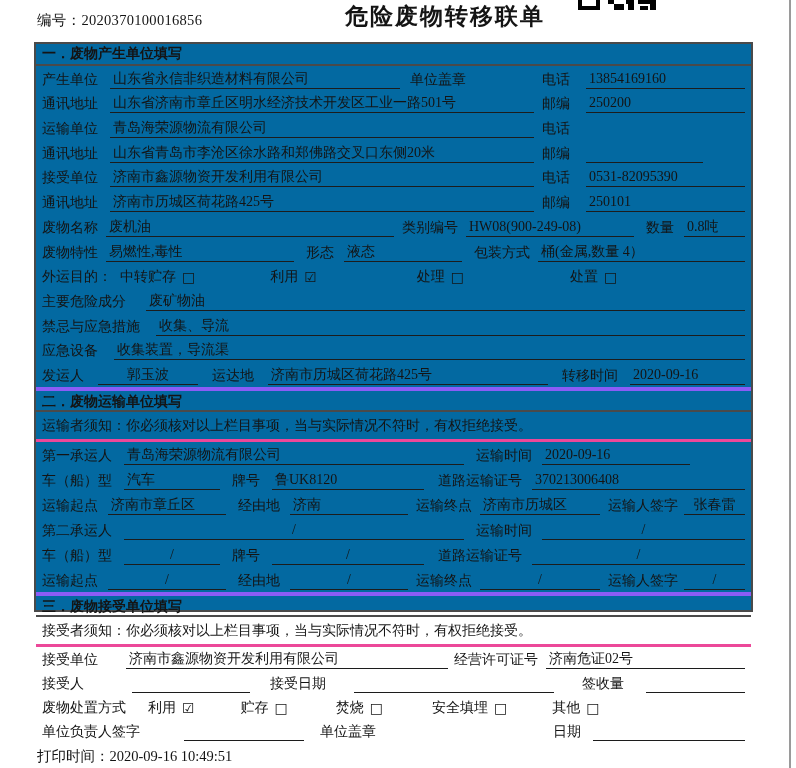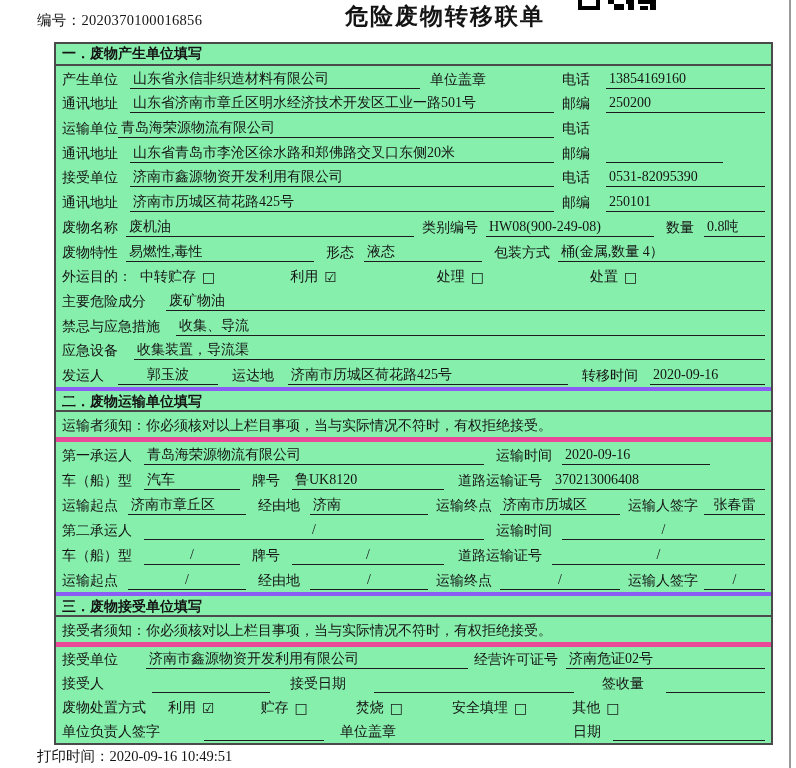--- a/index.html
+++ b/index.html
@@ -4,25 +4,25 @@
 <style>
   *{box-sizing:border-box;margin:0;padding:0}
   body{margin:0;background:#fff}
   .page{position:relative;width:796px;height:768px;background:#fff;overflow:hidden;
         font-family:"Liberation Serif","DejaVu Serif",serif;font-size:14px;color:#141414}
   .scan-edge{position:absolute;left:789px;top:0;width:2px;height:768px;background:#9a9a9a}
   .doc-number{position:absolute;left:37px;top:11px;font-size:14.5px;letter-spacing:.3px}
   .doc-title{position:absolute;left:89px;top:1px;width:712px;text-align:center;font-size:23px;
              font-weight:bold;letter-spacing:2px;font-family:Liberation Sans, sans-serif}
   .qr{position:absolute;left:578px;top:0}
-  .formbox{position:absolute;left:54px;top:42px;width:719px;height:703px;border:2px solid #4a4a4a;background:#86efac}
+  .formbox{position:absolute;left:34px;top:42px;width:719px;height:570px;border:2px solid #4a4a4a;background:#0369a1}
   .sec-h{height:22px;line-height:19px;border-bottom:2px solid #4a4a4a;padding-left:6px;
          font-family:"Liberation Sans","DejaVu Sans",sans-serif;font-weight:bold;font-size:14px}
   .sec-h.mid{height:25px;line-height:20px;border-top:4px solid #8b5cf6}
-  .notice{height:30px;line-height:27px;border-bottom:5px solid #ec4899;padding-left:6px;white-space:nowrap}
+  .notice{height:30px;line-height:27px;border-bottom:3px solid #ec4899;padding-left:6px;white-space:nowrap}
   .row{display:flex;align-items:flex-end;padding:0 6px 2px 6px}
   .s1 .row{height:24.69px}
   .s2 .row{height:25px}
   .s3 .row{height:24px}
   .lbl{white-space:nowrap;line-height:18px}
   .val{border-bottom:1px solid #1c1c1c;line-height:18px;padding:0 3px;white-space:nowrap}
   .fill{flex:1 1 auto;min-width:0}
   .ctr{text-align:center}
   .left{flex:0 0 500px;display:flex;align-items:flex-end}
   .rlbl{width:32px;margin-right:12px}
@@ -76,21 +76,21 @@
         <div class="left">
           <span class="lbl" style="margin-right:12px">通讯地址</span>
           <span class="val fill" style="margin-right:8px">山东省济南市章丘区明水经济技术开发区工业一路501号</span>
         </div>
         <span class="lbl rlbl">邮编</span>
         <span class="val fill">250200</span>
       </div>
 
       <div class="row">
         <div class="left">
-          <span class="lbl" style="">运输单位</span>
+          <span class="lbl" style="margin-right:12px">运输单位</span>
           <span class="val fill" style="margin-right:8px">青岛海荣源物流有限公司</span>
         </div>
         <span class="lbl rlbl">电话</span>
       </div>
 
       <div class="row">
         <div class="left">
           <span class="lbl" style="margin-right:12px">通讯地址</span>
           <span class="val fill" style="margin-right:8px">山东省青岛市李沧区徐水路和郑佛路交叉口东侧20米</span>
         </div>

